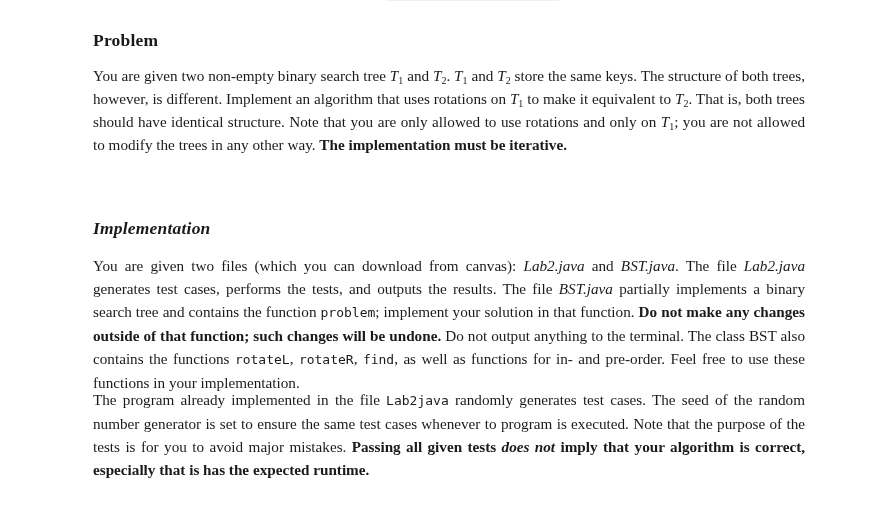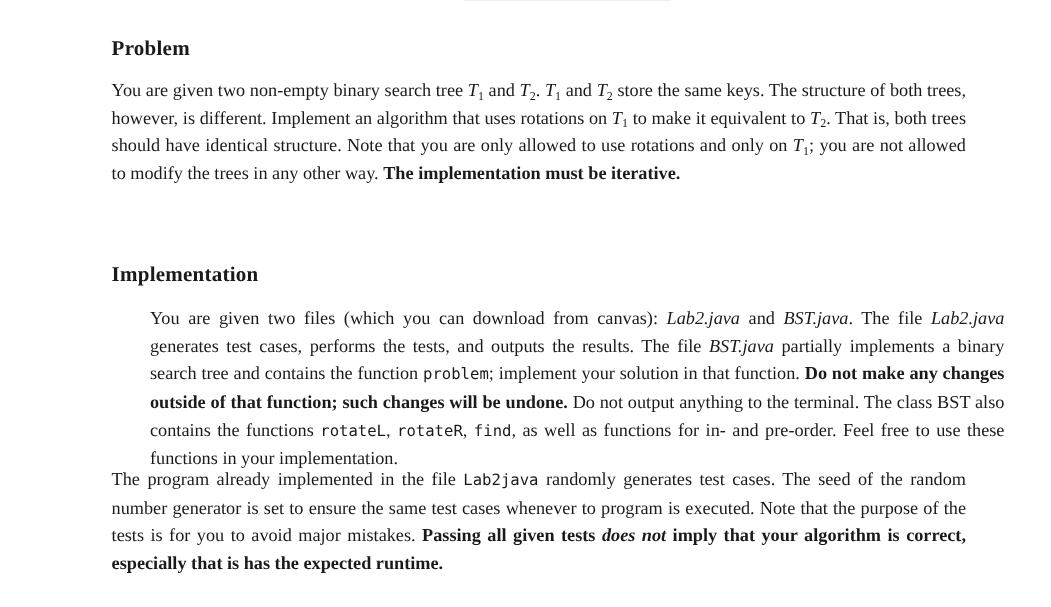--- a/index.html
+++ b/index.html
@@ -16,24 +16,24 @@
       position: absolute; left: 93px; top: 0; width: 712px;
       font-family: "Liberation Serif", serif;
       font-size: 15.2px;
       line-height: 23px;
     }
     h2 {
       margin: 0; font-size: 17.5px; font-weight: bold; letter-spacing: 0.2px;
       position: absolute; left: 0;
     }
     #h-problem { top: 29px; }
-    #h-impl { top: 217px; }
+    #h-impl { top: 217px; font-style: italic; }
     p { margin: 0; text-align: justify; position: absolute; left: 0; width: 712px; }
     #p-problem { top: 64px; }
-    #p-impl1 { top: 254px; margin-left: 32px; }
+    #p-impl1 { top: 254px; }
     #p-impl2 { top: 388px; }
     b { font-weight: bold; font-family: Liberation Serif, serif; }
     i { font-style: italic; }
     .math { font-style: italic; }
     .math sub { font-style: normal; font-size: 10px; vertical-align: -3px; line-height: 0; }
     code {
       font-family: "DejaVu Sans Mono", "Liberation Mono", monospace;
       font-size: 13px;
     }
   </style>

